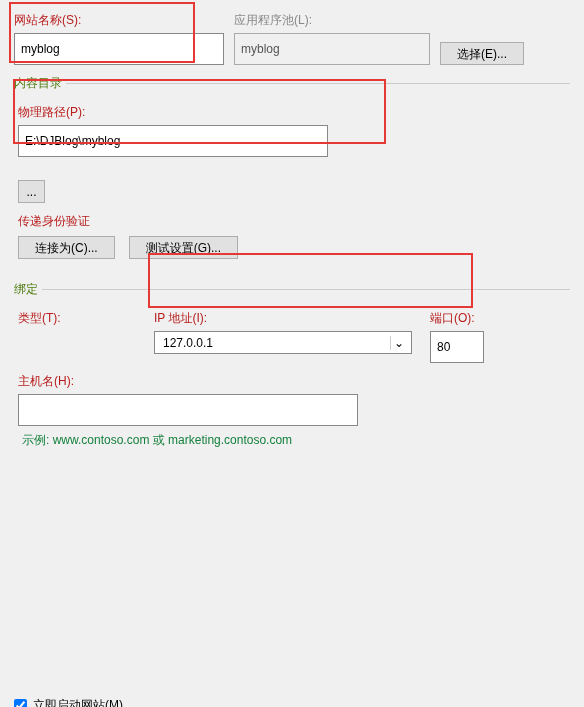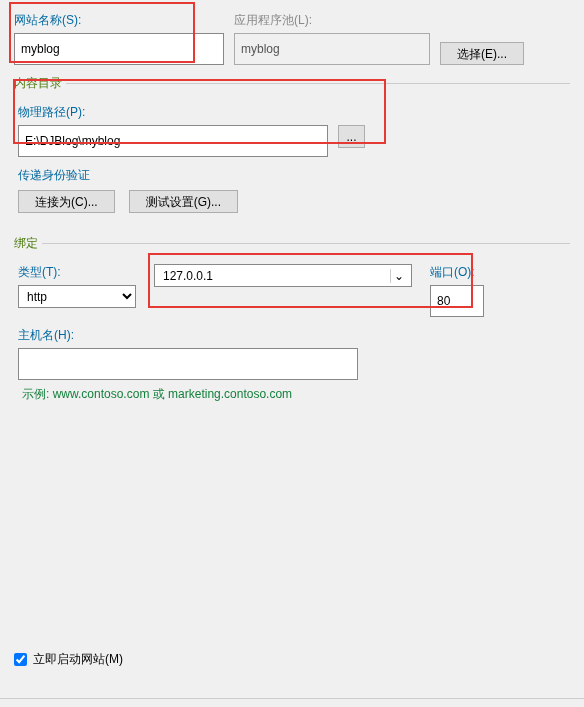--- a/index.html
+++ b/index.html
@@ -8,21 +8,21 @@
       font-size: 12px;
       background: #f0f0f0;
       width: 584px;
       height: 707px;
       padding: 0;
       color: #000;
     }
     .dialog { padding: 12px 14px; }
     .row { display: flex; gap: 10px; margin-bottom: 4px; }
     .col { display: flex; flex-direction: column; }
-    .label { margin-bottom: 4px; color: #0369a1; }
+    .label { margin-bottom: 4px; color: #b91c1c; }
     .label.disabled { color: #888; }
     .text-input {
       border: 1px solid #888;
       background: #fff;
       padding: 15px 6px;
       height: 23px;
       font-family: inherit;
       font-size: 12px;
       outline: none;
     }
@@ -100,44 +100,42 @@
       <div class="col" style="justify-content:flex-end;">
         <button class="btn">选择(E)...</button>
       </div>
     </div>
 
     <fieldset>
       <legend>内容目录</legend>
       <div class="fieldset-inner">
         <div class="col" style="margin-bottom:6px;">
           <span class="label">物理路径(P):</span>
-          <div class="row" style="gap:10px;">
+          <div class="row" style="gap:23px;flex-direction:column;">
             <input class="text-input" type="text" style="width: 310px;" value="E:\DJBlog\myblog">
             <button class="btn small">...</button>
           </div>
         </div>
         <div class="label" style="margin:4px 0 6px 0;">传递身份验证</div>
         <div class="row" style="gap:14px;">
           <button class="btn">连接为(C)...</button>
           <button class="btn">测试设置(G)...</button>
         </div>
       </div>
     </fieldset>
 
     <fieldset>
       <legend>绑定</legend>
       <div class="fieldset-inner">
         <div class="row" style="gap:18px;">
           <div class="col" style="width:118px;">
             <span class="label">类型(T):</span>
-            <select class="combo">
-              <option>http</option>
-            </select>
           </div>
           <div class="col" style="width:258px;">
+            <span class="label">IP 地址(I):</span>
             <div class="combo editable">
               <input type="text" value="127.0.0.1" style="">
               <span class="drop">⌄</span>
             </div>
           </div>
           <div class="col" style="width:54px;">
             <span class="label">端口(O):</span>
             <input class="text-input" type="text" value="80" style="">
           </div>
         </div>

